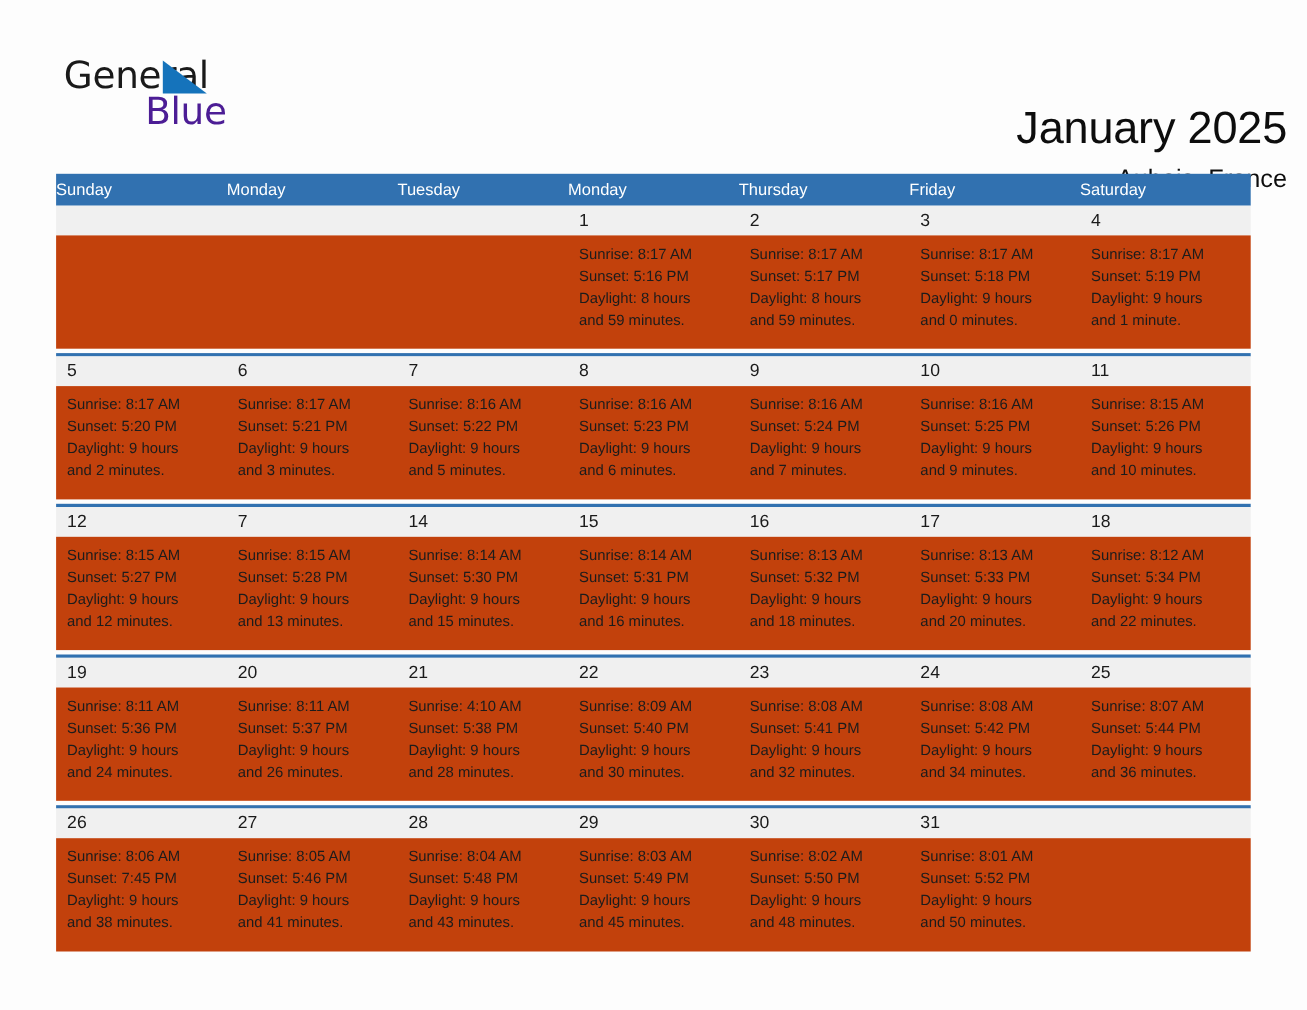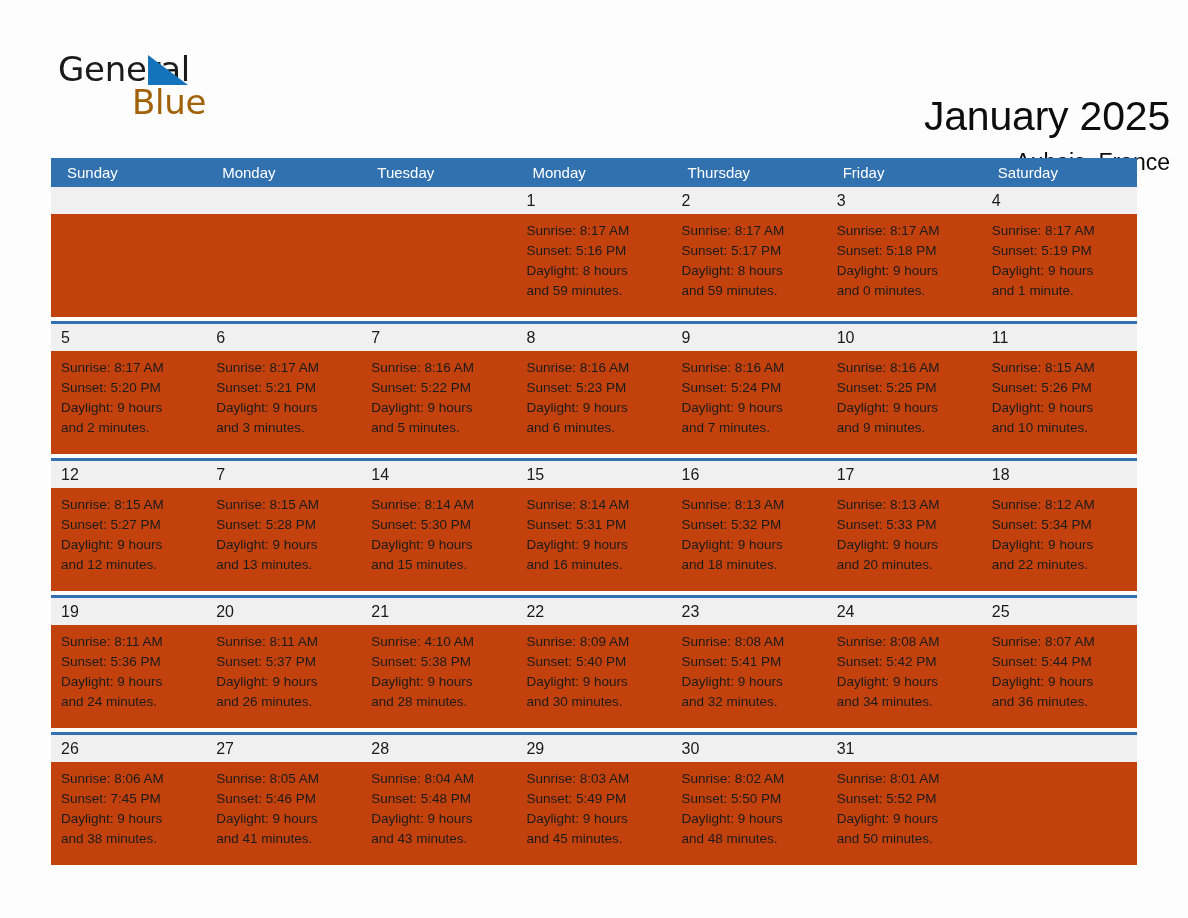--- a/index.html
+++ b/index.html
@@ -58,21 +58,21 @@
     height: 0;
     border-left: 40px solid #1573bb;
     border-top: 30px solid transparent;
   }
   .logo-blue {
     position: absolute;
     left: 74px;
     top: 33px;
     font-size: 34px;
     letter-spacing: -0.3px;
-    color: #a16207;
+    color: #4c1d95;
     font-family: "DejaVu Sans", sans-serif;
     font-weight: 400;
     line-height: 1;
   }
 
   .title-block {
     position: absolute;
     right: 51px;
     top: 48px;
     text-align: right;
@@ -107,21 +107,21 @@
     display: flex;
     width: 100%;
     background: #3171b0;
     height: 29px;
   }
   .weekday {
     flex: 1 1 0;
     color: #ffffff;
     font-size: 15px;
     line-height: 29px;
-    padding-left: 16px;
+    padding-left: 0;
     box-sizing: border-box;
     white-space: nowrap;
   }
 
   .week {
     width: 100%;
     margin-top: 4px;
     border-top: 3px solid #3171b0;
   }
   .week-first {

